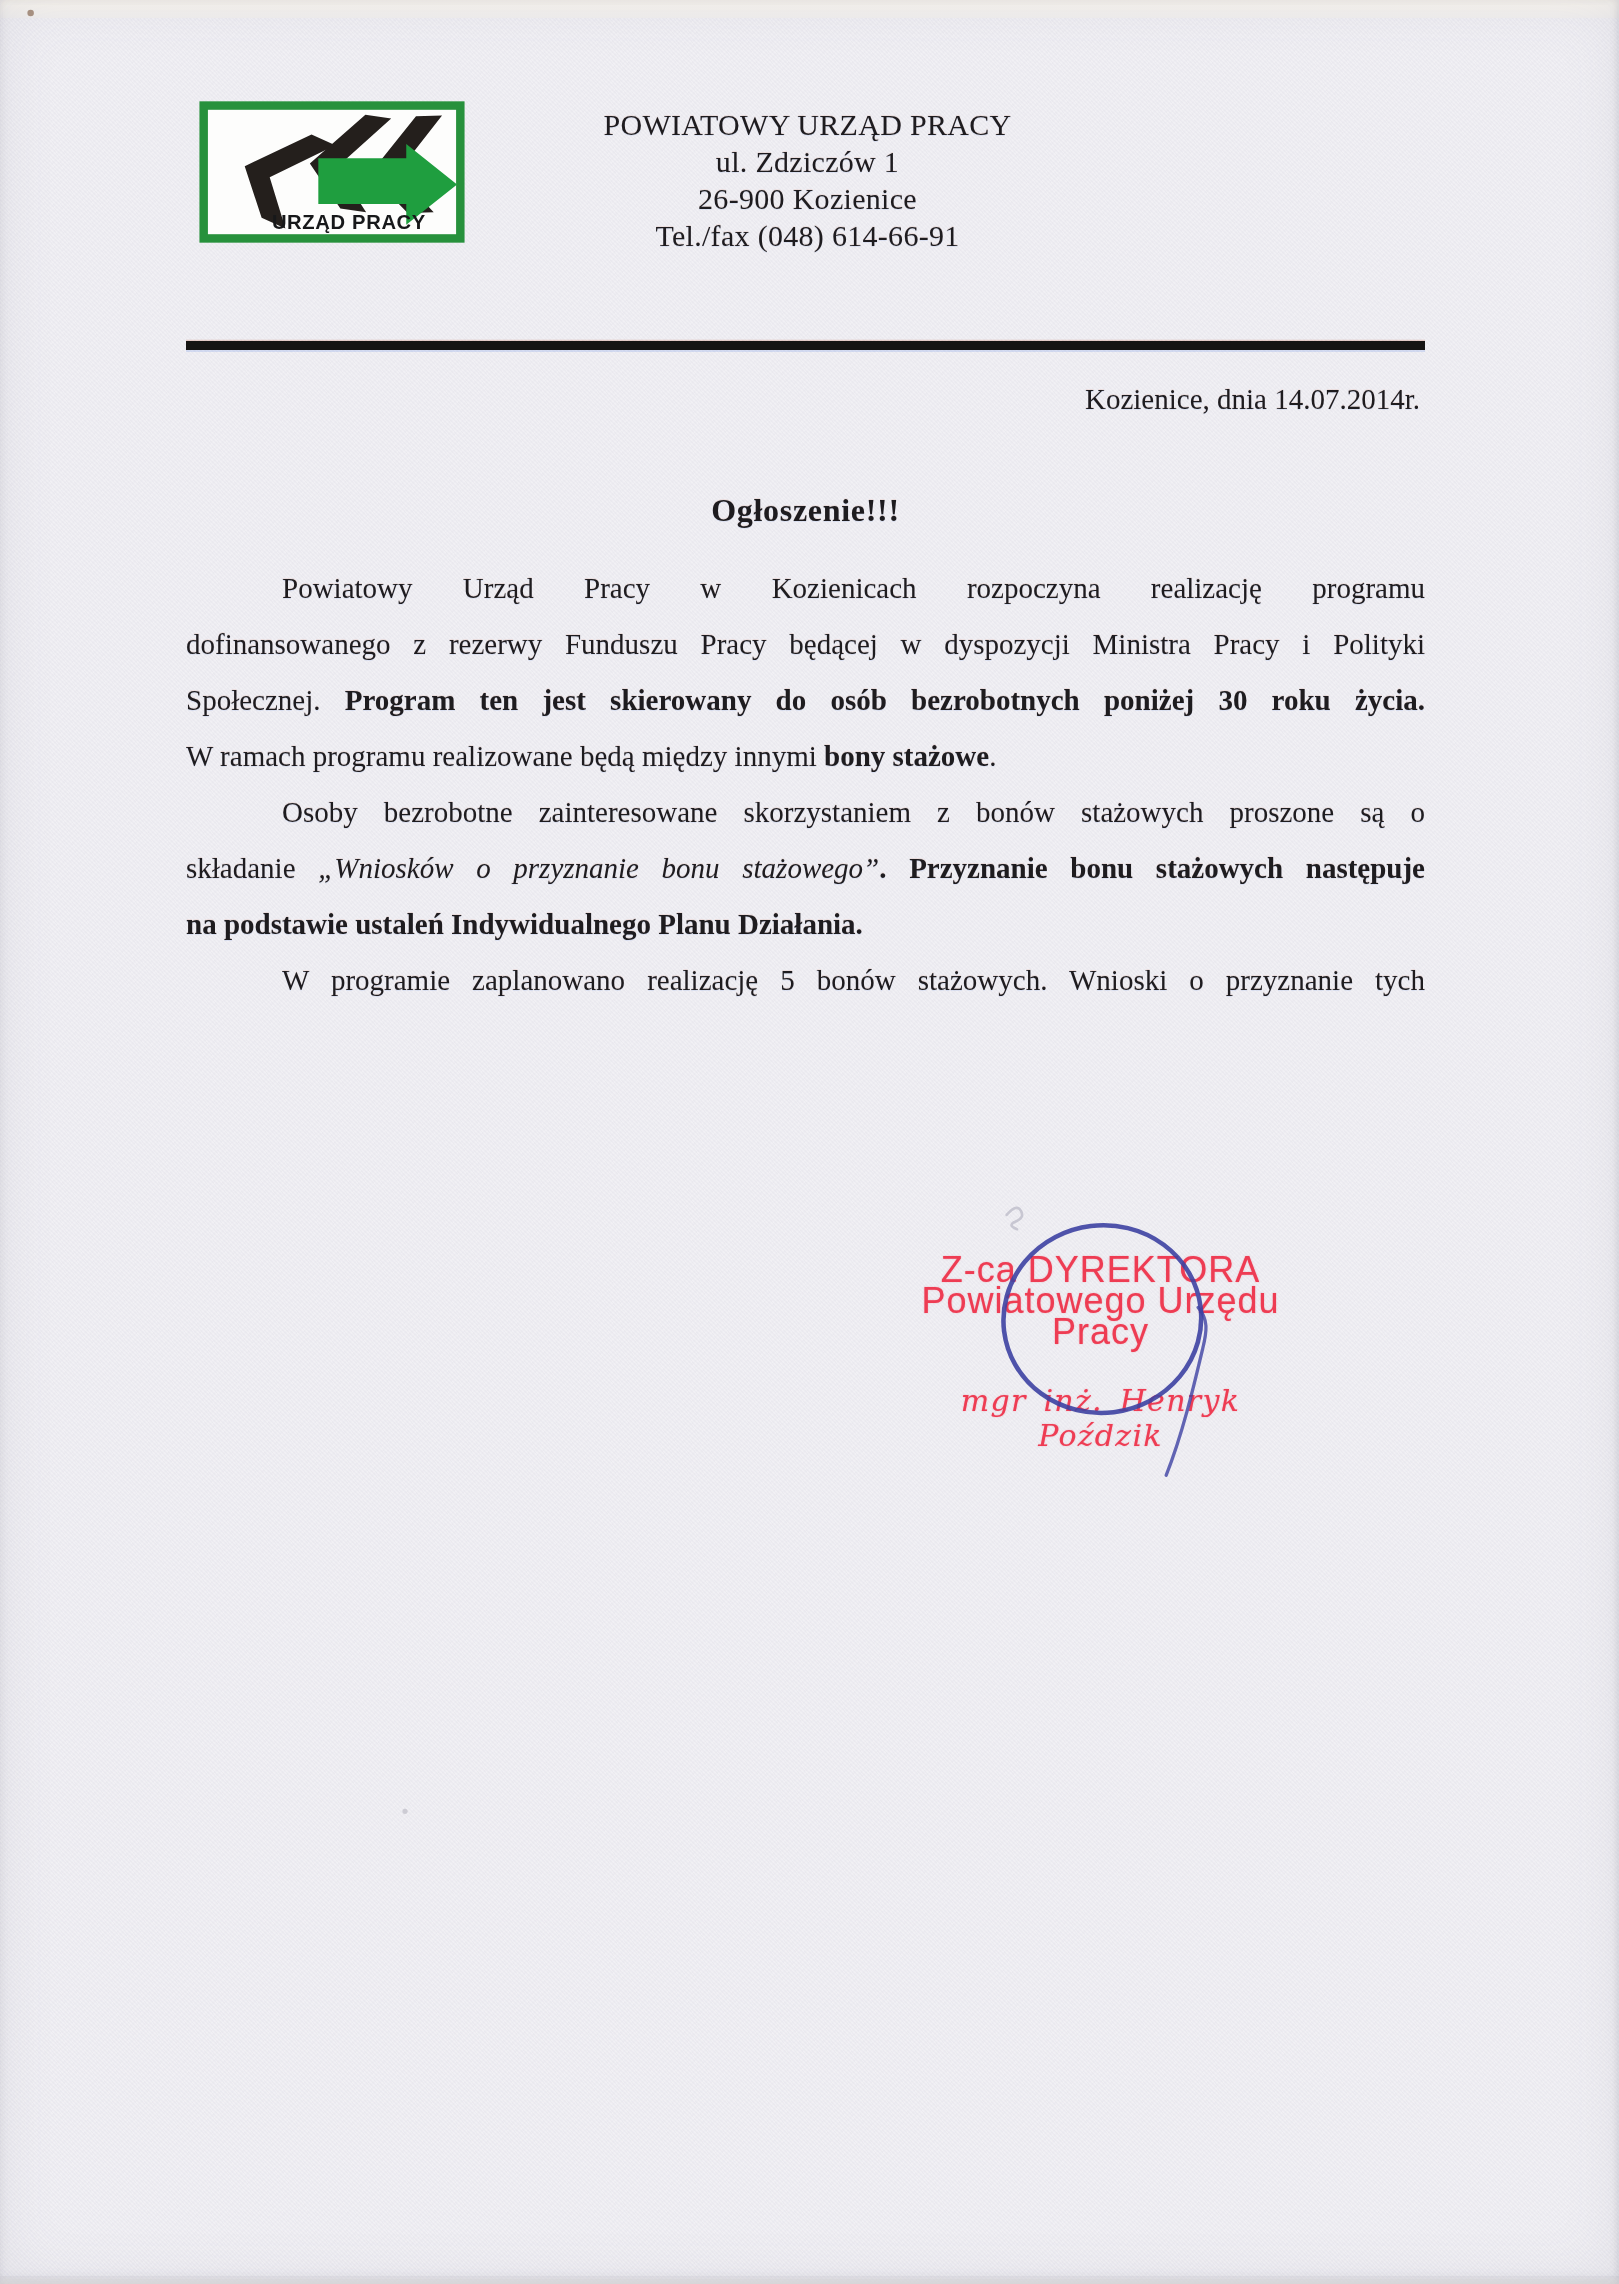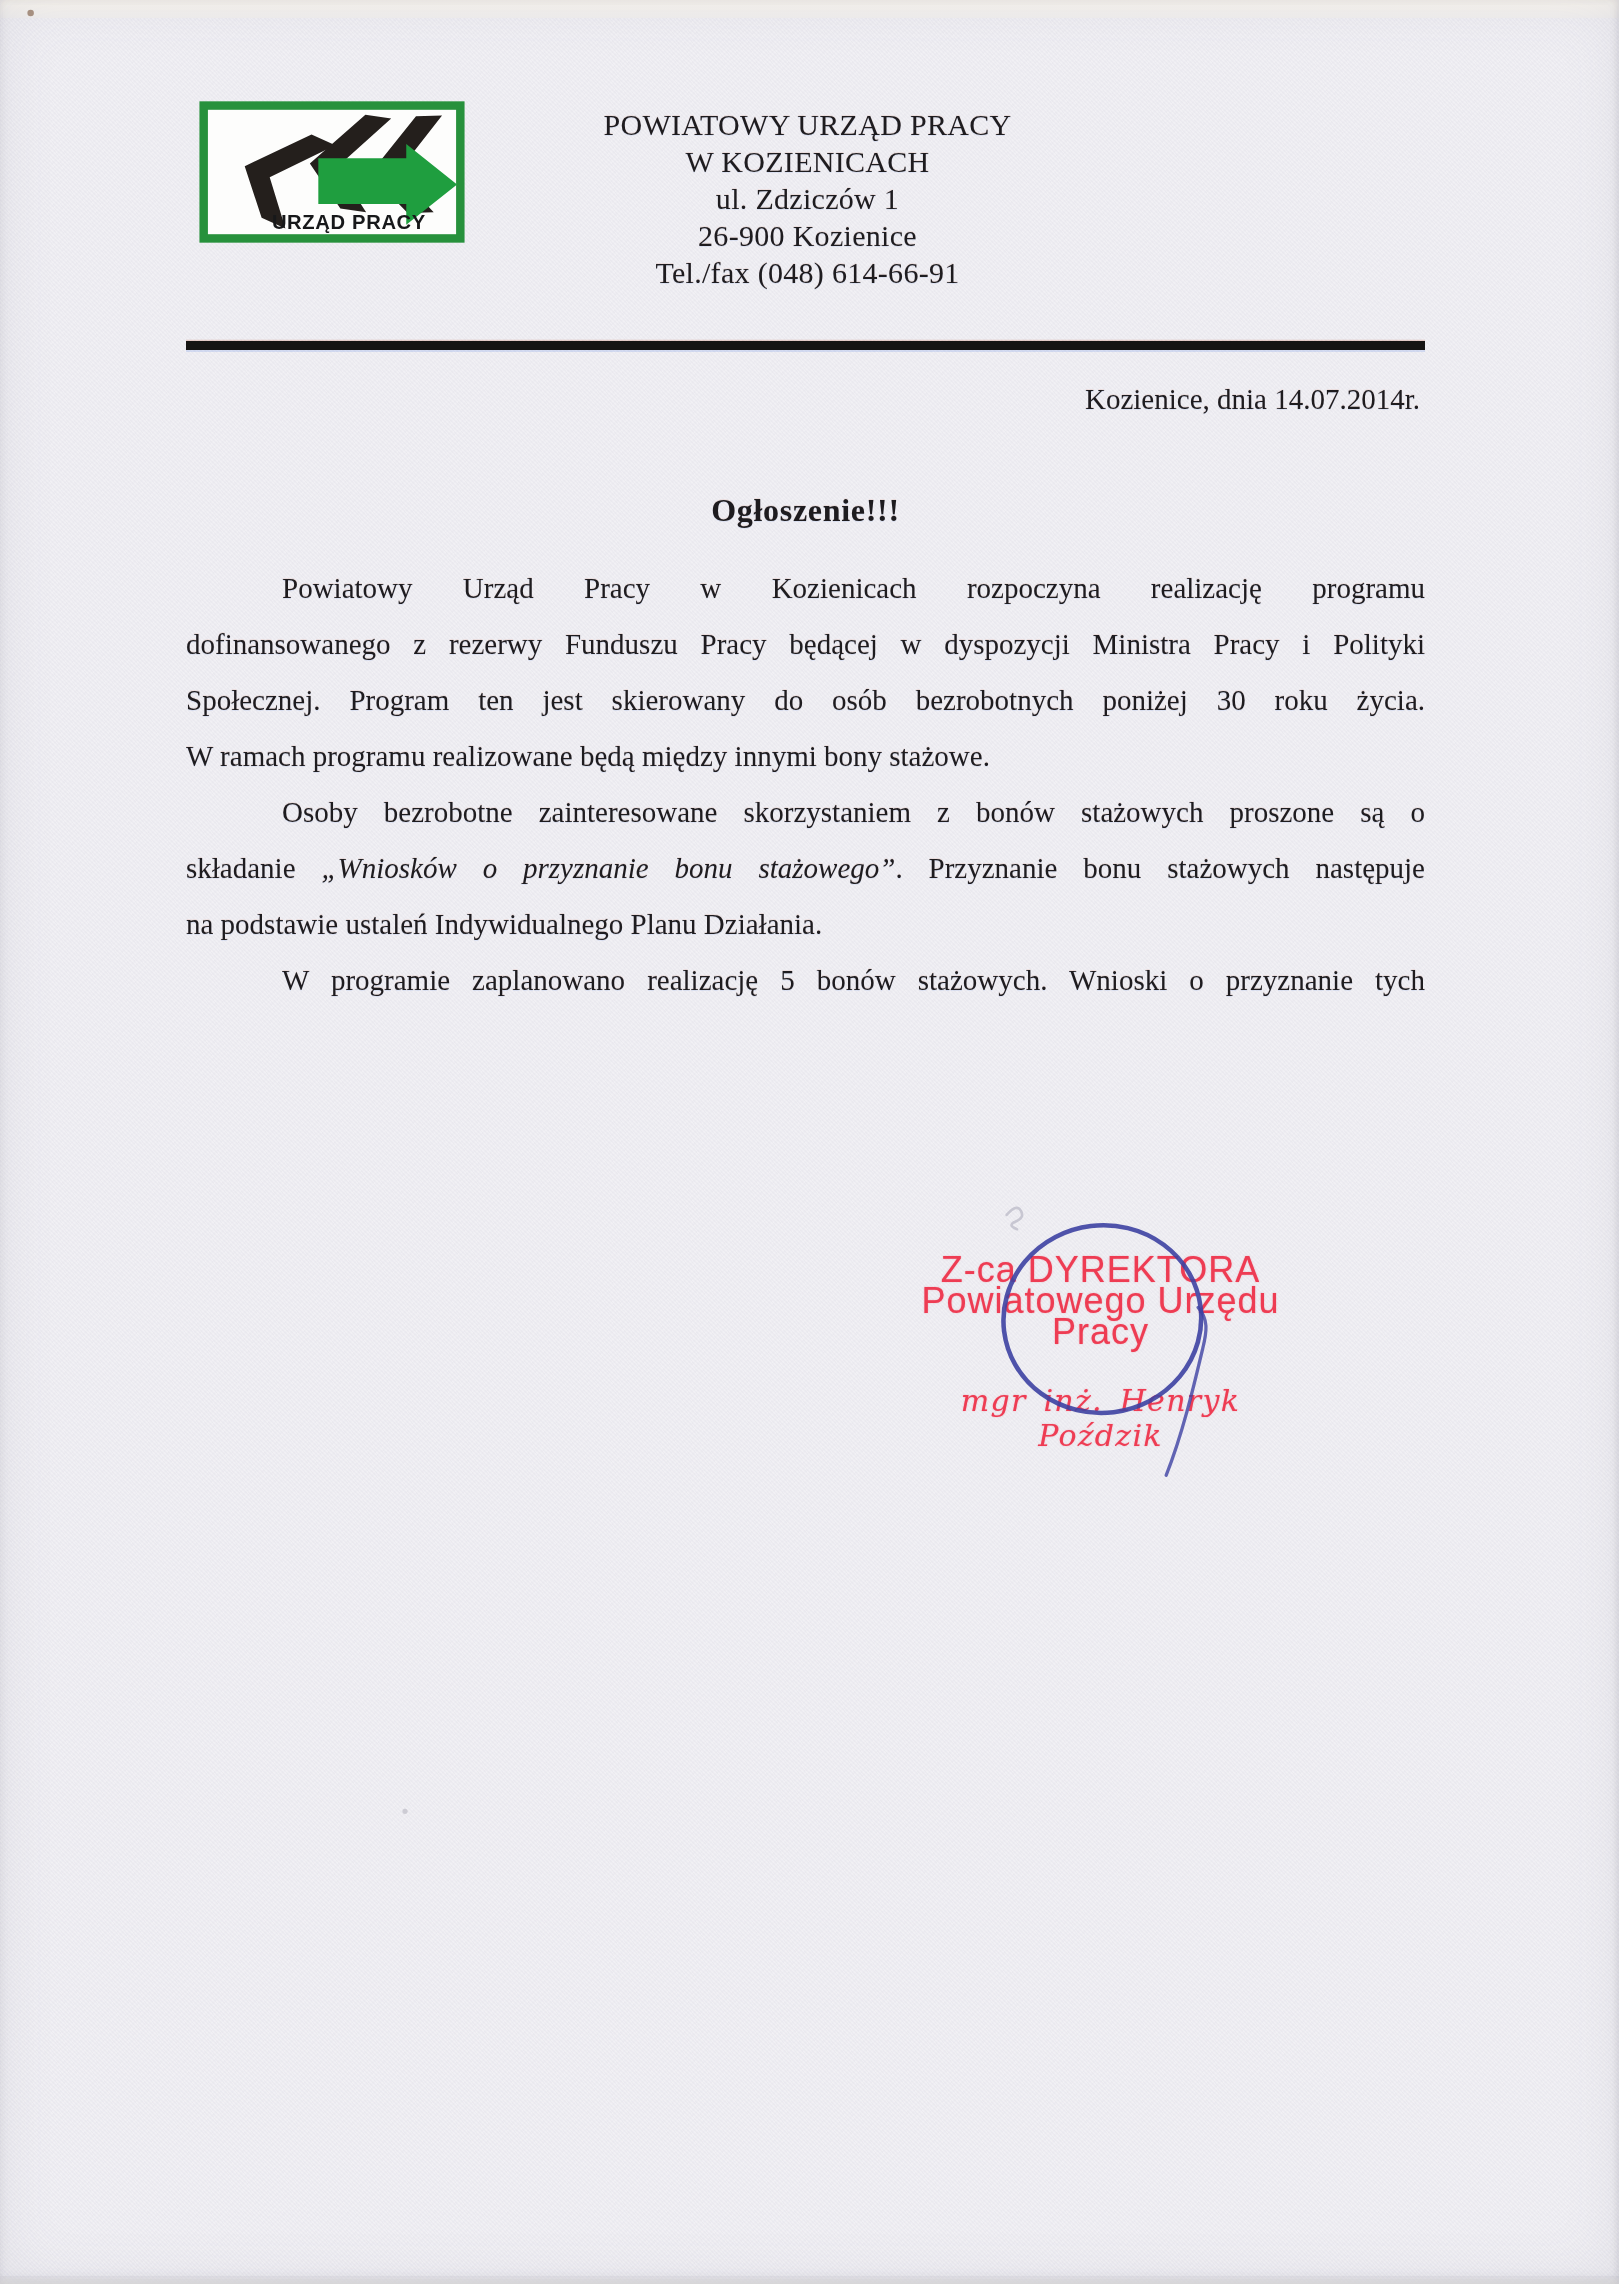--- a/index.html
+++ b/index.html
@@ -36,21 +36,21 @@
 
   .dateline{position:absolute;left:186px;top:383px;width:1234px;text-align:right;font-size:29px;}
 
   .doc-title{position:absolute;left:186px;top:492px;width:1239px;text-align:center;
     font-weight:bold;font-size:32px;letter-spacing:0.7px;}
 
   .body-text{position:absolute;left:186px;top:560px;width:1239px;font-size:29px;}
   .bodyline{height:56px;line-height:56px;}
   .bodyline.just{text-align:justify;text-align-last:justify;}
   .bodyline.ind{padding-left:96px;}
-  .b{font-weight:normal;}
+  .b{font-weight:bold;}
   .i{font-style:italic;}
 
   .stamp{position:absolute;left:905px;top:1254px;width:391px;text-align:center;}
   .stamp-line{font-family:"Liberation Sans","DejaVu Sans",sans-serif;font-size:36px;line-height:31px;
     letter-spacing:1px;text-shadow:0 0 1.3px rgba(238,60,83,.5);}
   .stamp-sig{margin-top:36px;font-family:"DejaVu Serif",serif;font-style:italic;font-size:30px;
     letter-spacing:1.3px;word-spacing:5.9px;text-shadow:0 0 1.3px rgba(238,60,83,.5);}
 
   .pen-layer{position:absolute;left:0;top:0;pointer-events:none;}
 </style>
@@ -69,21 +69,20 @@
         <path d="M0 0 L74 -86 L114 -86 L42 0 L96 62 L56 62 Z" transform="translate(170,96) rotate(8)"></path>
         <path d="M0 0 L74 -86 L114 -86 L42 0 L96 62 L56 62 Z" transform="translate(262,112) rotate(-2)"></path>
       </g>
       <path d="M183 88 L318 88 L318 66 L396 128 L318 190 L318 158 L183 158 Z" fill="#1f9e3f"></path>
       <text x="230" y="196" text-anchor="middle" font-family="Liberation Sans, DejaVu Sans, sans-serif" font-size="31" font-weight="bold" letter-spacing="1" fill="#17181a">URZĄD PRACY</text>
     </svg>
   </div>
 
   <div class="header scan-ink">
       <div>POWIATOWY URZĄD PRACY</div>
-      <div>W KOZIENICACH</div>
       <div>ul. Zdziczów 1</div>
       <div>26-900 Kozienice</div>
       <div>Tel./fax (048) 614-66-91</div>
     </div>
 
   <div class="rule"></div>
 
   <div class="dateline scan-ink">Kozienice, dnia 14.07.2014r.</div>
 
   <div class="doc-title scan-ink">Ogłoszenie!!!</div>

